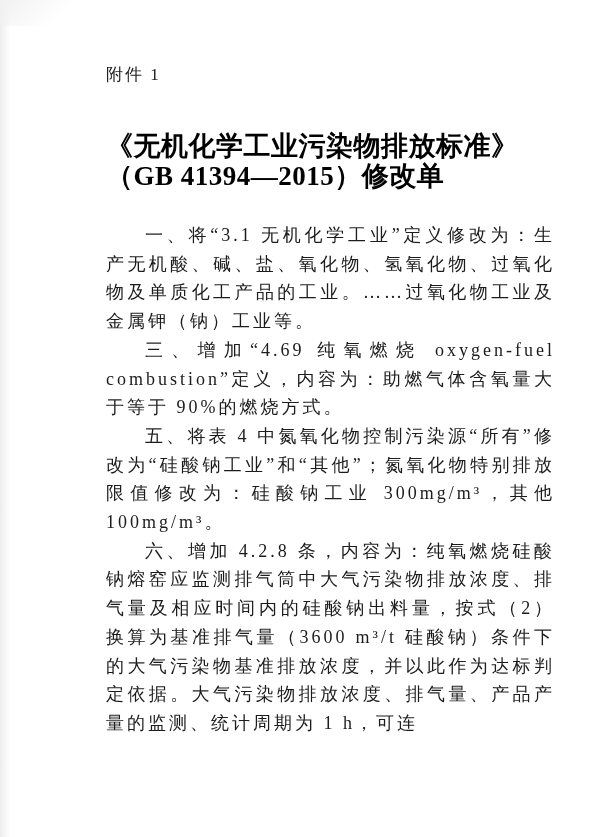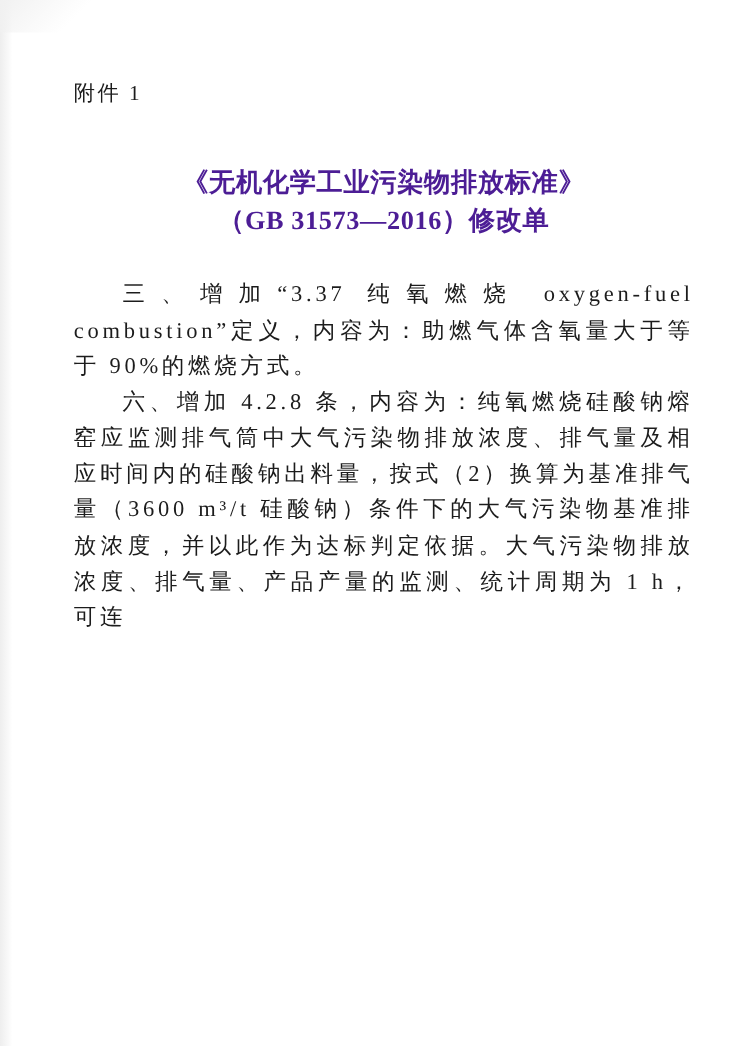--- a/index.html
+++ b/index.html
@@ -30,36 +30,36 @@
     top: 0;
     width: 80px;
     height: 26px;
     background: linear-gradient(135deg, #f1f1f1 0%, rgba(255,255,255,0) 70%);
   }
   .page {
     position: relative;
     box-sizing: border-box;
     width: 603px;
     height: 837px;
-    padding: 62px 48px 0 59px;
+    padding: 62px 48px 0 106px;
     color: #1c1c1c;
   }
   .attachment {
     font-size: 17px;
     line-height: 26px;
     letter-spacing: 2px;
     color: #1c1c1c;
   }
   .title {
     margin: 43px 0 0 0;
-    font-size: 21px;
+    font-size: 27px;
     font-weight: bold;
     line-height: 30px;
-    text-align: center;
-    color: #4c1d95;
+    text-align: left;
+    color: #000000;
     letter-spacing: 0.5px;
   }
   .title .title-line {
     display: block;
     white-space: nowrap;
   }
   .doc-body {
     margin-top: 30px;
   }
   .doc-body p.para {
@@ -79,22 +79,24 @@
 <div class="canvas">
   <div class="scan-edge-left"></div>
   <div class="scan-edge-topleft"></div>
 
   <div class="page">
 
     <div class="attachment">附件 1</div>
 
     <h1 class="title">
       <span class="title-line">《无机化学工业污染物排放标准》</span>
-      <span class="title-line">（GB 31573—2016）修改单</span>
+      <span class="title-line">（GB 41394—2015）修改单</span>
     </h1>
 
     <div class="doc-body">
-      <p class="para">三、增加“3.37 纯氧燃烧 oxygen-fuel combustion”定义，内容为：助燃气体含氧量大于等于 90%的燃烧方式。</p>
+      <p class="para">一、将“3.1 无机化学工业”定义修改为：生产无机酸、碱、盐、氧化物、氢氧化物、过氧化物及单质化工产品的工业。……过氧化物工业及金属钾（钠）工业等。</p>
+      <p class="para">三、增加“4.69 纯氧燃烧 oxygen-fuel combustion”定义，内容为：助燃气体含氧量大于等于 90%的燃烧方式。</p>
+      <p class="para">五、将表 4 中氮氧化物控制污染源“所有”修改为“硅酸钠工业”和“其他”；氮氧化物特别排放限值修改为：硅酸钠工业 300mg/m³，其他 100mg/m³。</p>
       <p class="para">六、增加 4.2.8 条，内容为：纯氧燃烧硅酸钠熔窑应监测排气筒中大气污染物排放浓度、排气量及相应时间内的硅酸钠出料量，按式（2）换算为基准排气量（3600 m³/t 硅酸钠）条件下的大气污染物基准排放浓度，并以此作为达标判定依据。大气污染物排放浓度、排气量、产品产量的监测、统计周期为 1 h，可连</p>
     </div>
 
   </div>
 </div>
 
 </body></html>

